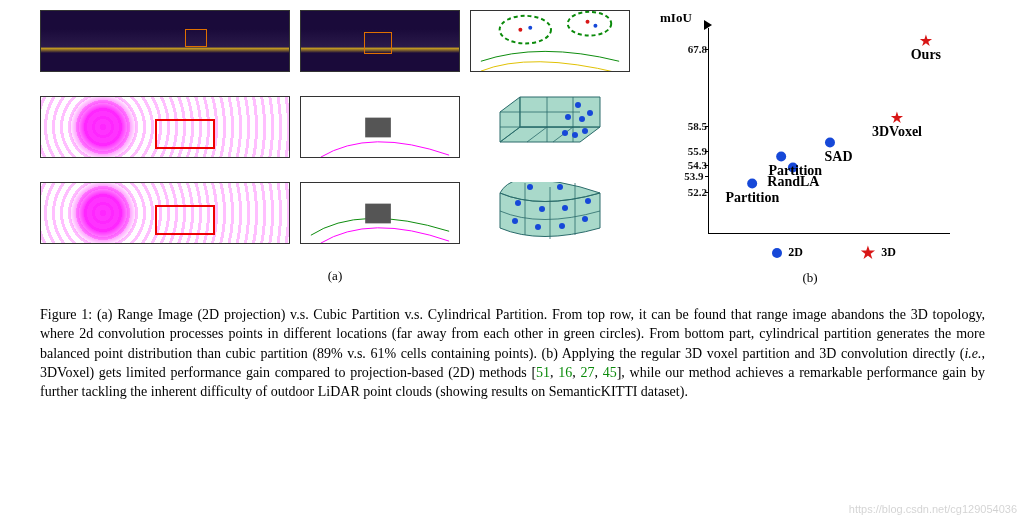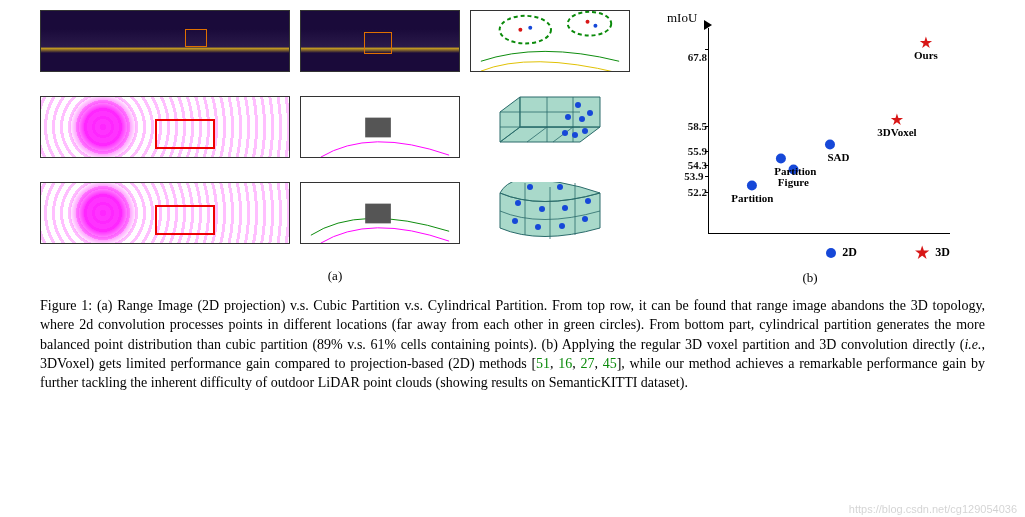--- a/index.html
+++ b/index.html
@@ -73,23 +73,23 @@
   }
   
   .chart-wrap {
     width: 300px;
     height: 250px;
     position: relative;
     margin-top: 4px;
   }
   .chart-wrap .ylabel {
     position: absolute;
-    top: -4px; left: 7px;
+    top: -4px; left: 0;
     font-size: 13px;
-    font-weight: normal;
+    font-weight: bold;
   }
   .chart-axes {
     position: absolute;
     left: 48px; right: 10px; top: 14px; bottom: 30px;
     border-left: 1.5px solid #000;
     border-bottom: 1.5px solid #000;
   }
   .arrow-y::after, .arrow-x::after {
     content: "";
     position: absolute;
@@ -132,42 +132,42 @@
     width: 10px; height: 10px;
     border-radius: 50%;
     background: #1648d8;
   }
   .star-marker {
     color: #d81616;
     font-size: 16px;
     line-height: 10px;
   }
   .pt-label {
-    font-size: 11px;
+    font-size: 14px;
     font-weight: bold;
     margin-top: 1px;
     white-space: nowrap;
     color: #000;
   }
   .legend-b {
     position: absolute;
     bottom: 4px;
     left: 58px; right: 10px;
     display: flex;
     gap: 58px;
-    justify-content: flex-end;
+    justify-content: center;
     font-size: 12px;
     font-weight: bold;
   }
   .legend-item { display: flex; align-items: center; gap: 6px; }
   
   .caption {
     font-size: 14px;
     line-height: 1.38;
-    margin-top: 10px;
+    margin-top: 19px;
     text-align: justify;
     color: #000;
   }
   .ref-link { color: #0a8a0a; }
   .watermark {
     position: absolute;
     right: 8px; bottom: 2px;
     font-size: 11px;
     color: rgba(0,0,0,0.18);
     font-family: Arial, sans-serif;
@@ -288,40 +288,40 @@
         </div>
       </div>
       <div class="sub-letter">(a)</div>
     </div>
 
     <div class="panel-b">
       <div class="chart-wrap">
         <div class="ylabel">mIoU</div>
         <div class="chart-axes arrow-y arrow-x">
 
-          <span class="ytick" style="top:10%;margin-top:8px;">67.8</span>
+          <span class="ytick" style="top:10%;">67.8</span>
           <span class="ytick-line" style="top:10%;"></span>
           <span class="ytick" style="top:48%;">58.5</span>
           <span class="ytick-line" style="top:48%;"></span>
           <span class="ytick" style="top:60%;text-align:right;">55.9</span>
           <span class="ytick-line" style="top:60%;"></span>
           <span class="ytick" style="top:67%;">54.3</span>
           <span class="ytick-line" style="top:67%;"></span>
           <span class="ytick" style="top:72%;padding-left:36px;">53.9</span>
           <span class="ytick-line" style="top:72%;"></span>
           <span class="ytick" style="top:80%;">52.2</span>
           <span class="ytick-line" style="top:80%;"></span>
 
           <div class="point" style="left:18%; top:80%;">
             <div class="circle-marker"></div>
             <div class="pt-label">Partition</div>
           </div>
           <div class="point" style="left:35%; top:72%;">
             <div class="circle-marker"></div>
-            <div class="pt-label">Figure</div>
+            <div class="pt-label">RandLA</div>
           </div>
           <div class="point" style="left:30%; top:67%;">
             <div class="circle-marker"></div>
             <div class="pt-label" style="margin-left:28px">Partition</div>
           </div>
           <div class="point" style="left:50%; top:60%;text-align:right;">
             <div class="circle-marker"></div>
             <div class="pt-label" style="margin-left:18px">SAD</div>
           </div>
 

